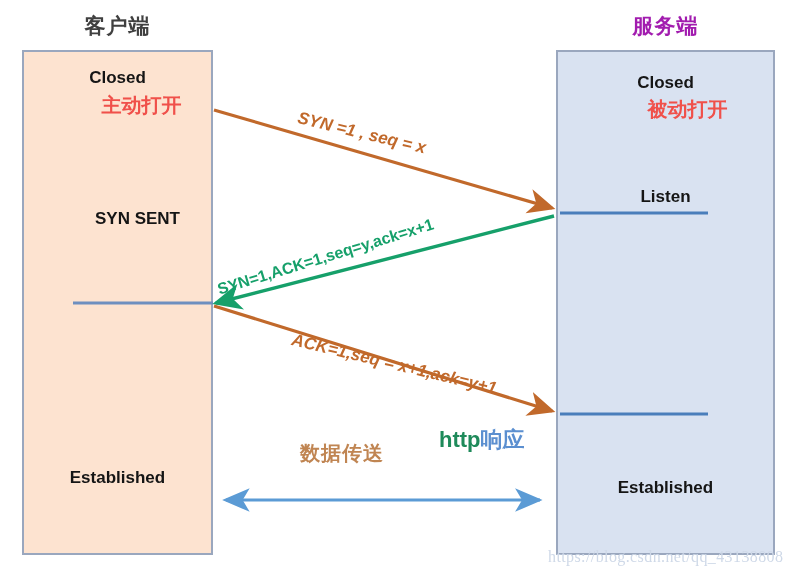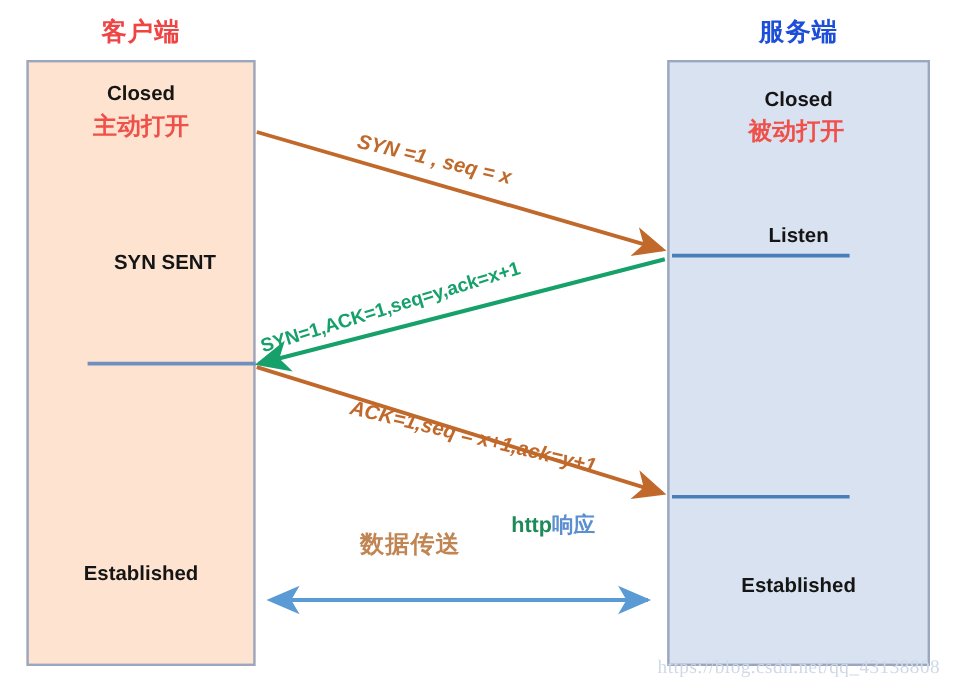--- a/index.html
+++ b/index.html
@@ -24,32 +24,33 @@
     background:#D9E2F1;border:2px solid #9AA7BE;
   }
 
   
   .lane-title{
     position:absolute;text-align:center;
     font-size:21px;font-weight:700;
     font-family:"Liberation Serif","DejaVu Serif",serif;
     letter-spacing:1px;white-space:nowrap;
   }
-  #client-title{left:22px;top:12px;width:191px;color:#ef4444;}
-  #server-title{left:556px;top:12px;width:219px;color:#1d4ed8;}
+  #client-title{left:22px;top:12px;width:191px;color:#404040;}
+  #server-title{left:556px;top:12px;width:219px;color:#a21caf;}
 
   
   .state{
     position:absolute;text-align:center;white-space:nowrap;
     font-size:17px;font-weight:700;color:#151515;
   }
   .state-cn{
     position:absolute;text-align:center;white-space:nowrap;
     font-size:20px;font-weight:700;color:#F0504A;
     font-family:"Liberation Sans","DejaVu Sans",sans-serif;
+    margin-left:24px;
   }
   #c-closed   {left:22px;top:68px;width:191px;}
   #c-active   {left:22px;top:92px;width:191px;}
   #c-synsent  {left:22px;top:209px;width:231px;}
   #c-estab    {left:22px;top:468px;width:191px;}
 
   #s-closed   {left:556px;top:73px;width:219px;}
   #s-passive  {left:554px;top:96px;width:219px;}
   #s-listen   {left:556px;top:187px;width:219px;}
   #s-synrecv  {left:556px;top:318px;width:219px;}
@@ -72,21 +73,21 @@
   #lbl-ack{
     left:292px;top:330px;font-size:17px;color:#C1692B;
     transform:rotate(13.5deg);
   }
 
   
   .flat-label{
     position:absolute;white-space:nowrap;font-weight:700;text-align:center;
   }
   #lbl-http{
-    left:426px;top:425px;font-size:18px;
+    left:439px;top:425px;font-size:22px;
   }
   #lbl-http .http-word{color:#1E8A5A;}
   #lbl-http .resp-word{color:#5B8FD0;}
   #lbl-data{
     left:300px;top:440px;font-size:20px;color:#C08552;
     font-family:"Liberation Serif","DejaVu Serif",serif;letter-spacing:1px;
   }
 
   
   #watermark{

